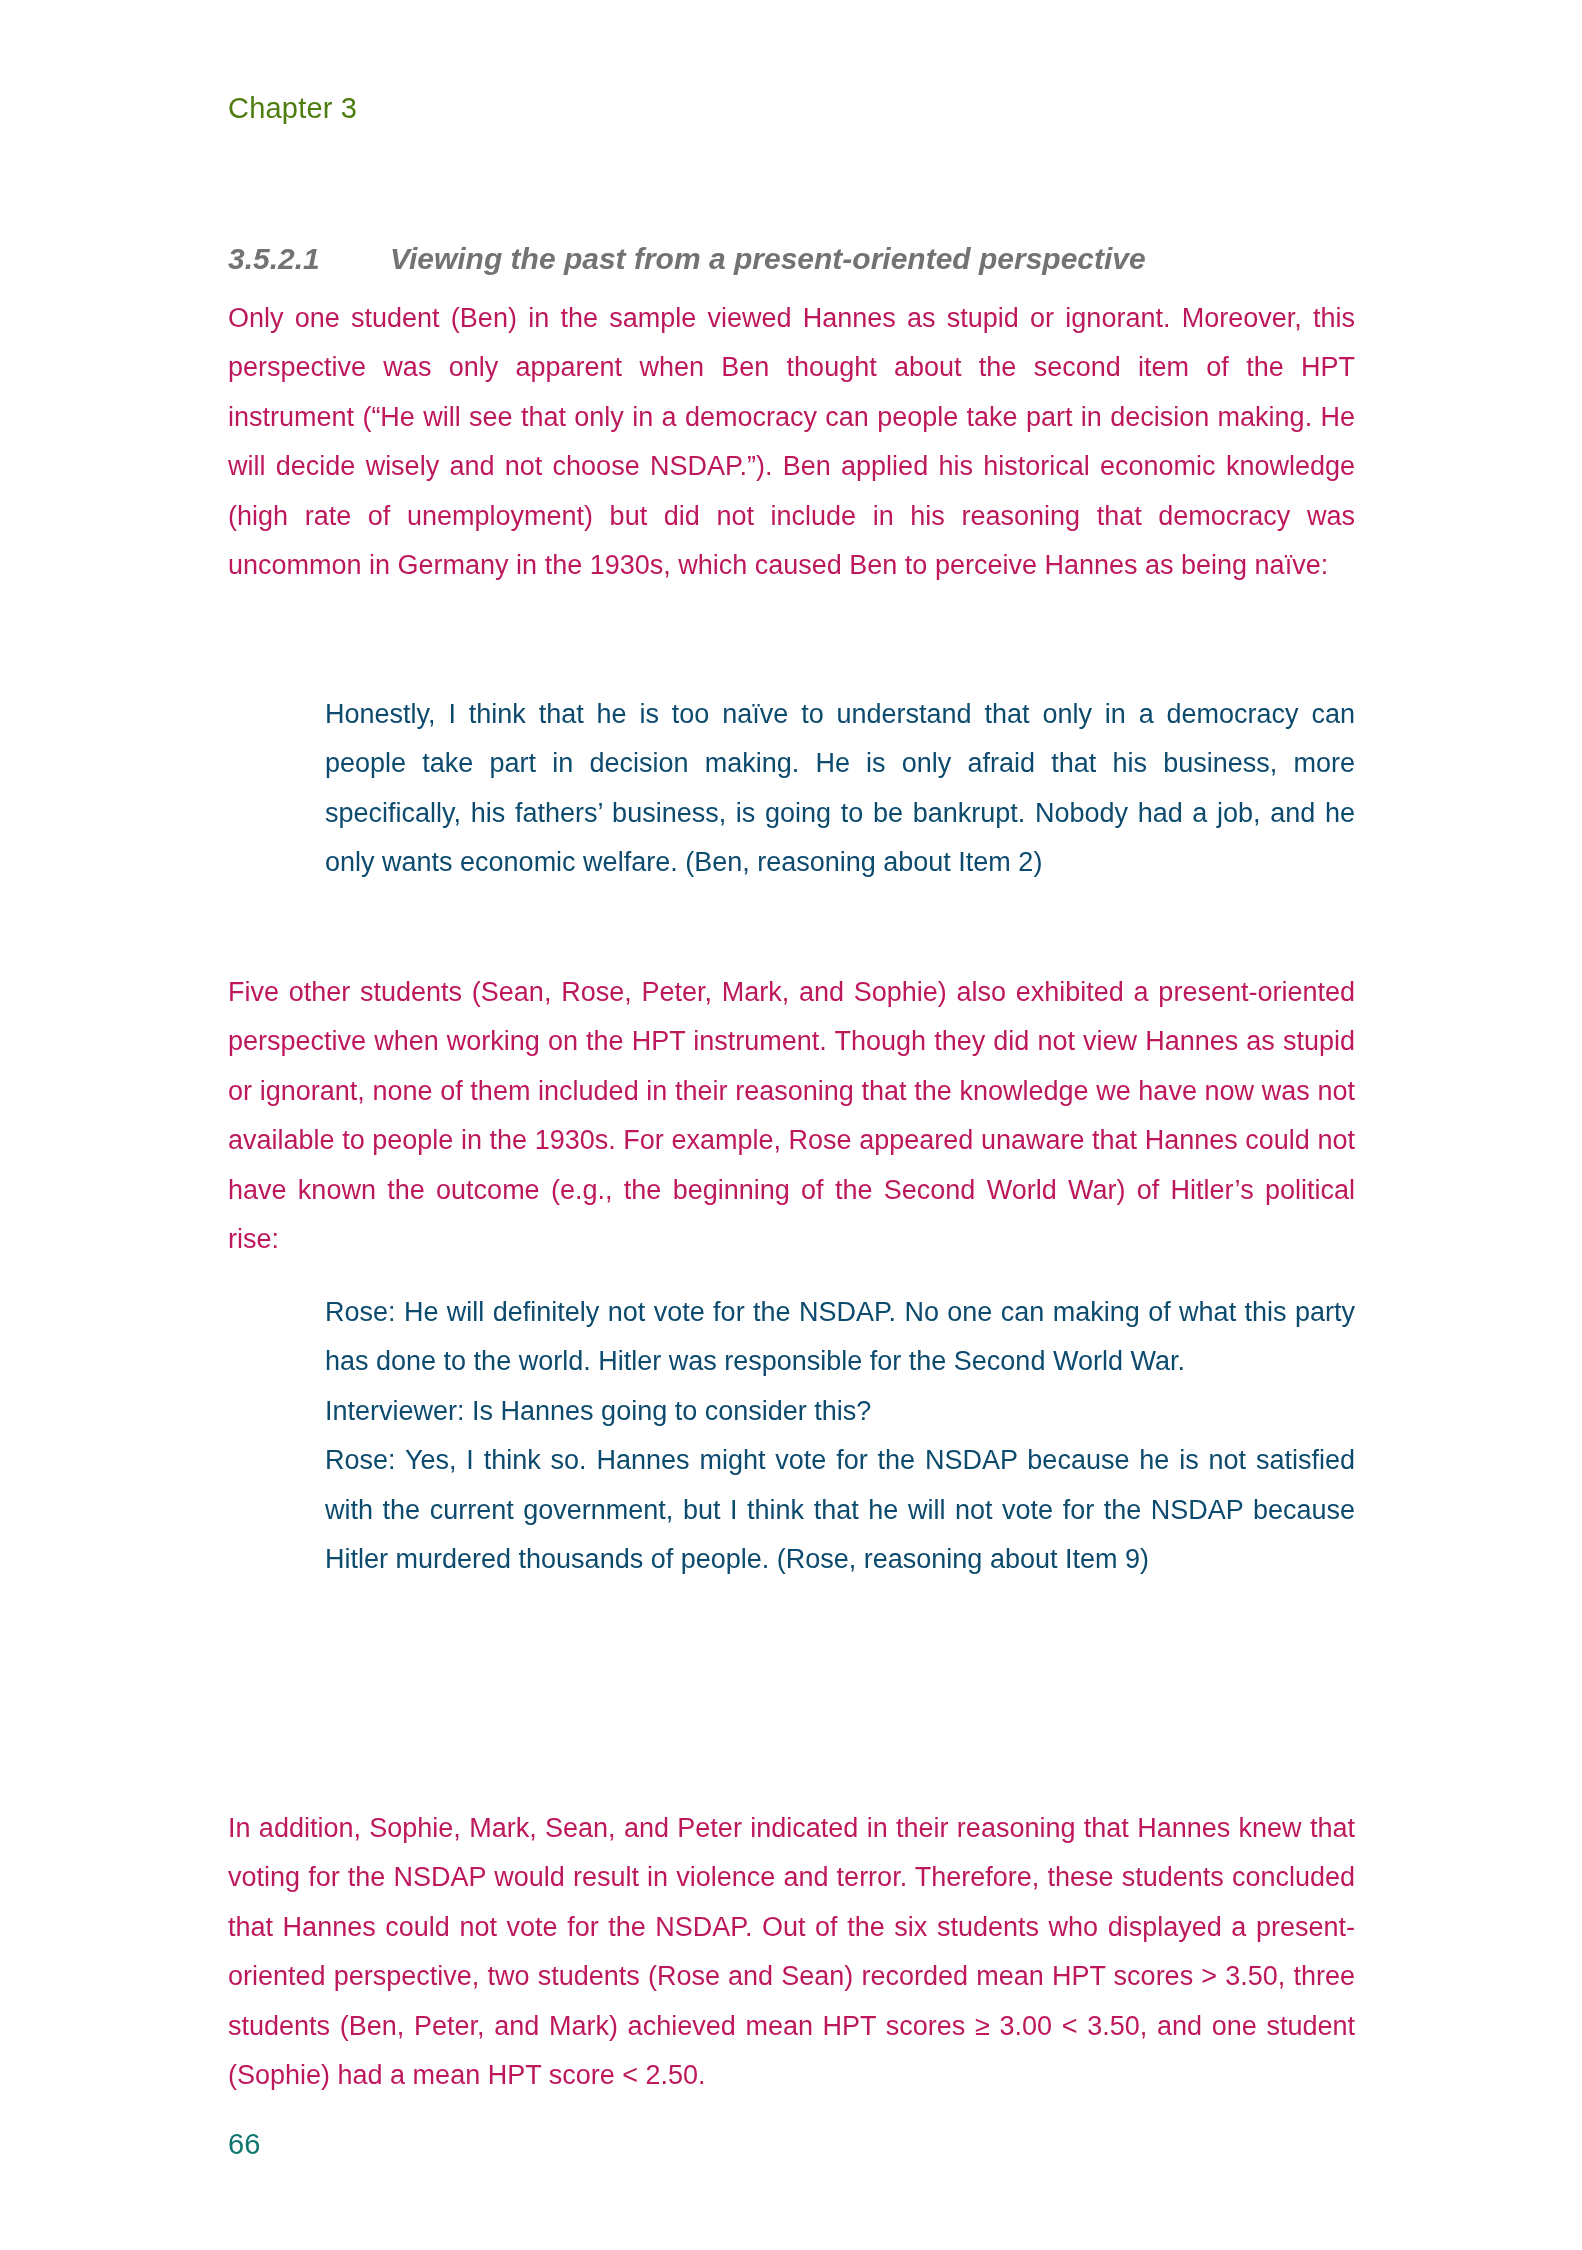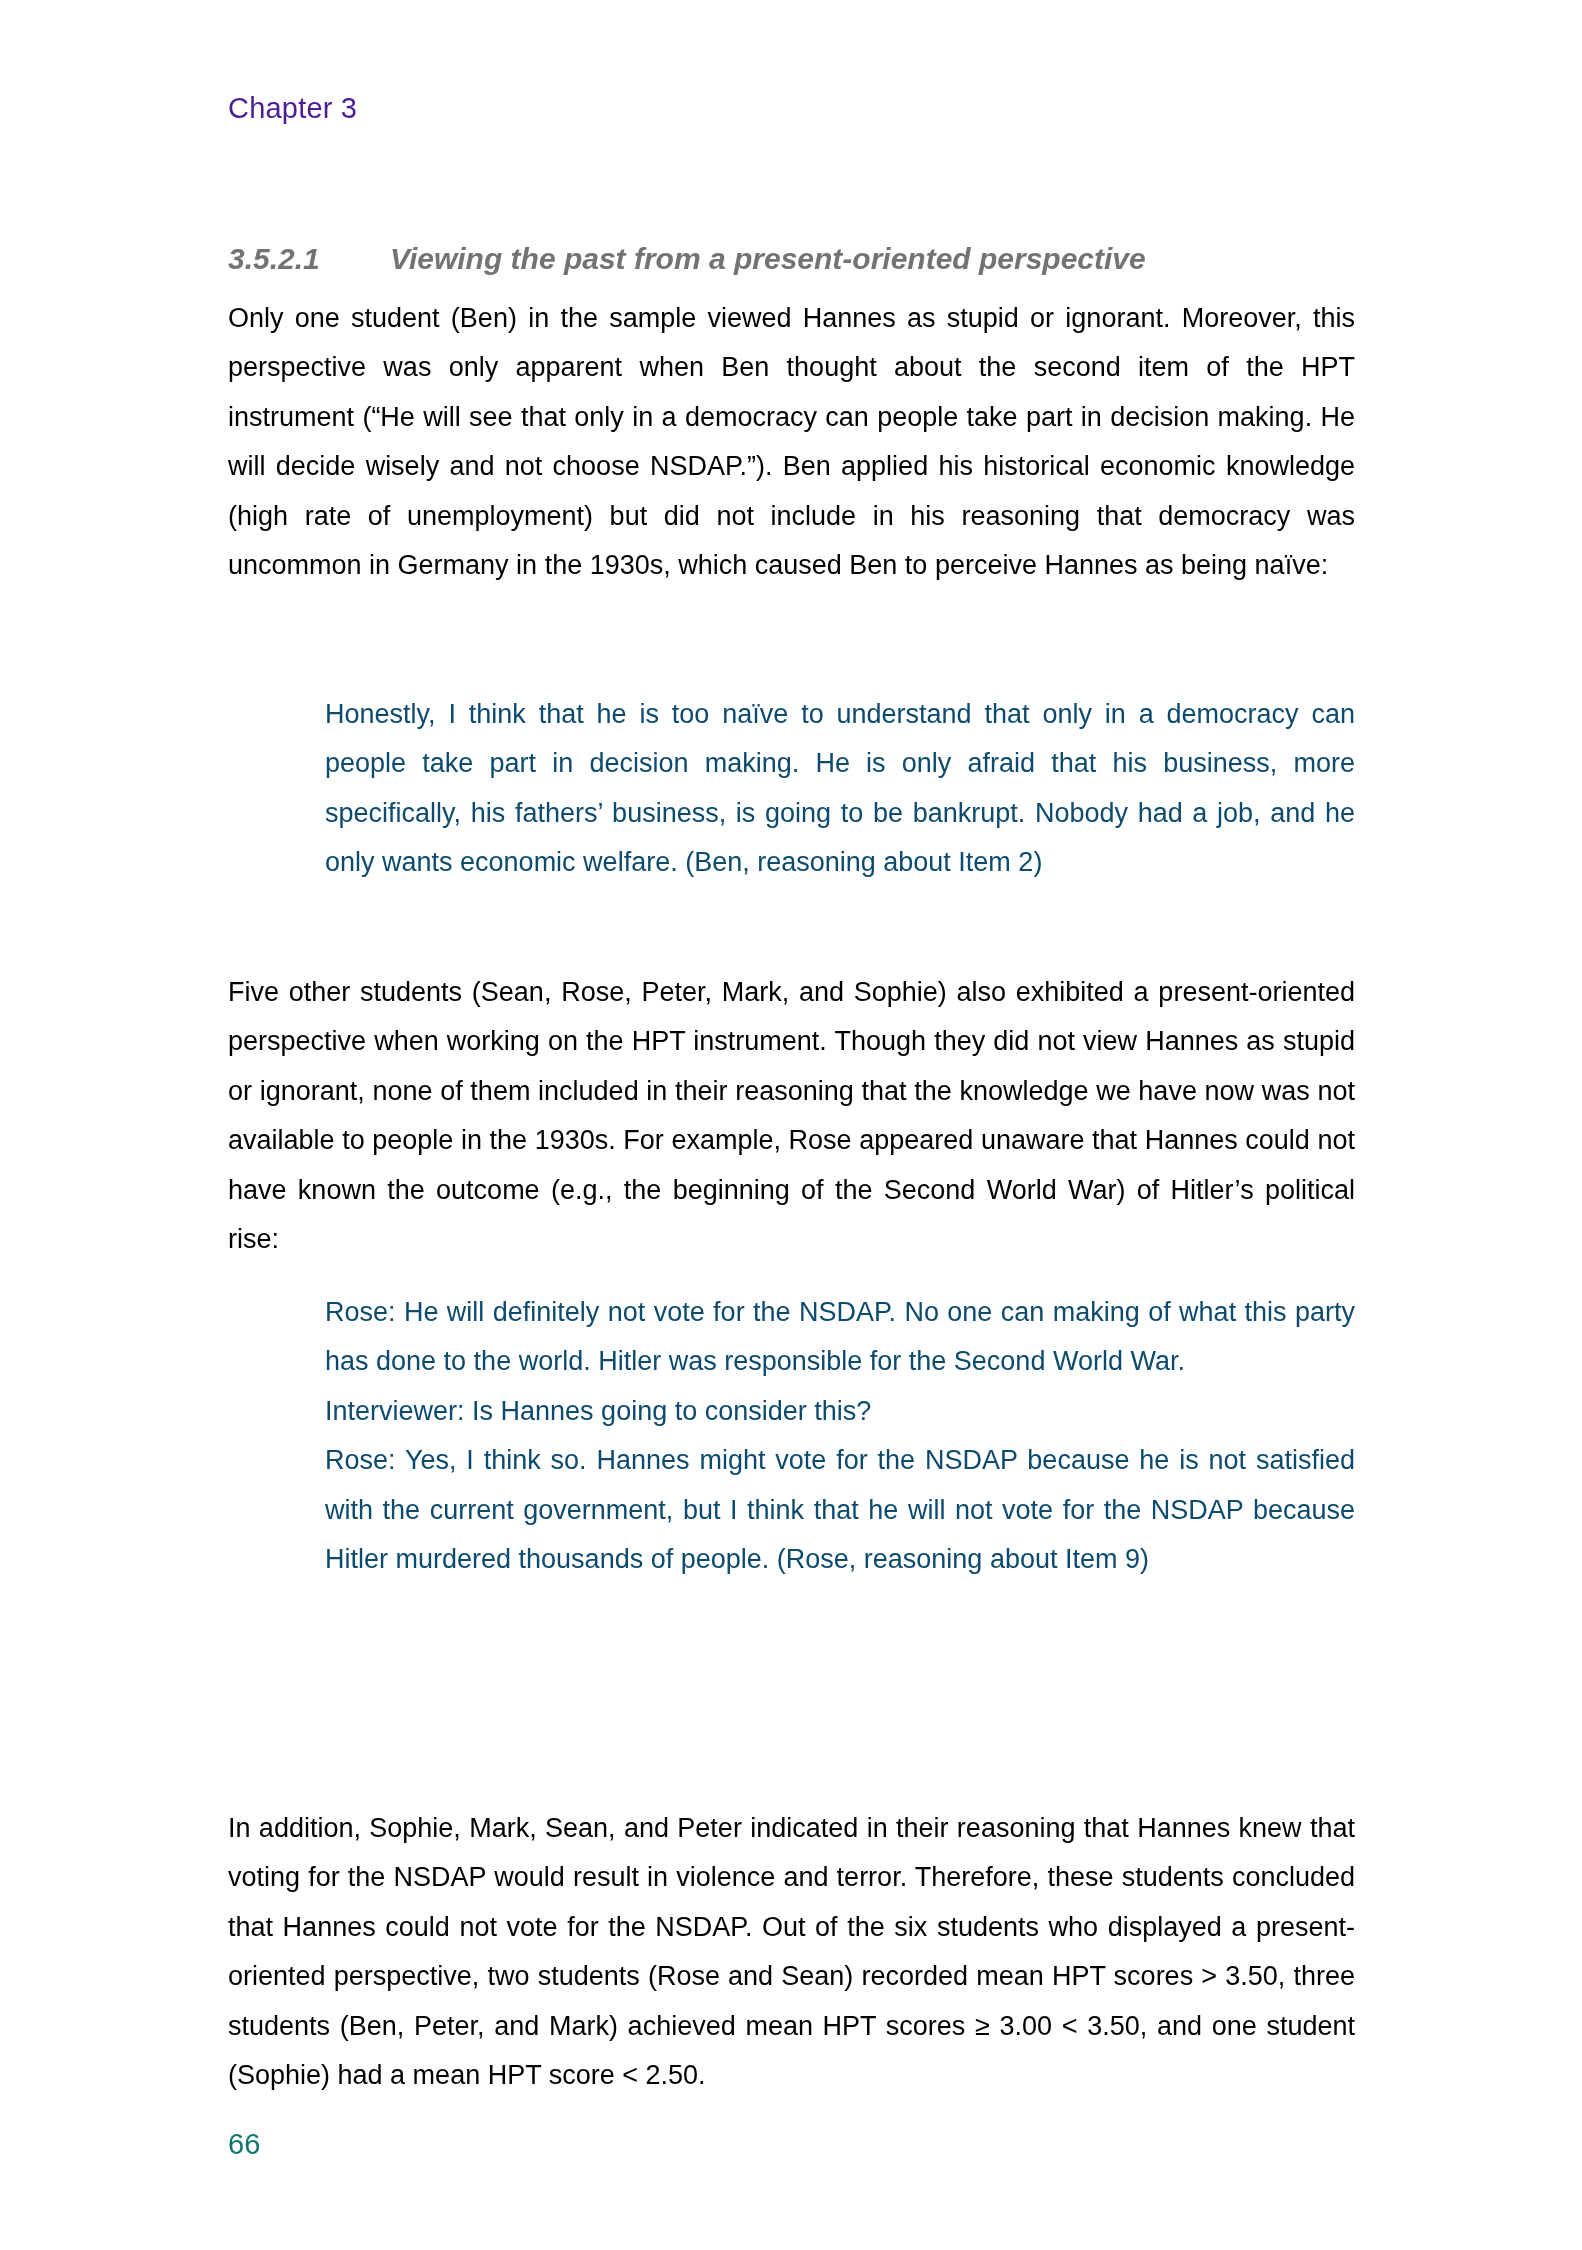--- a/index.html
+++ b/index.html
@@ -11,21 +11,21 @@
     background: #ffffff;
     font-family: "Liberation Sans", "DejaVu Sans", sans-serif;
     color: #303030;
     overflow: hidden;
   }
   .running-header {
     position: absolute;
     left: 228px;
     top: 92px;
     font-size: 29px;
-    color: #4c1d95;
+    color: #4d7c0f;
     letter-spacing: 0.2px;
   }
   .section-heading {
     position: absolute;
     left: 228px;
     top: 242px;
     width: 1127px;
     font-size: 30px;
     font-weight: bold;
     font-style: italic;
@@ -35,21 +35,21 @@
     display: inline-block;
     min-width: 162px;
   }
   .body-para {
     position: absolute;
     left: 228px;
     width: 1127px;
     font-size: 27px;
     line-height: 49.4px;
     text-align: justify;
-    color: #000000;
+    color: #be185d;
   }
   .block-quote {
     position: absolute;
     left: 325px;
     width: 1030px;
     font-size: 27px;
     line-height: 49.4px;
     text-align: justify;
     color: #0c4a6e;
   }

